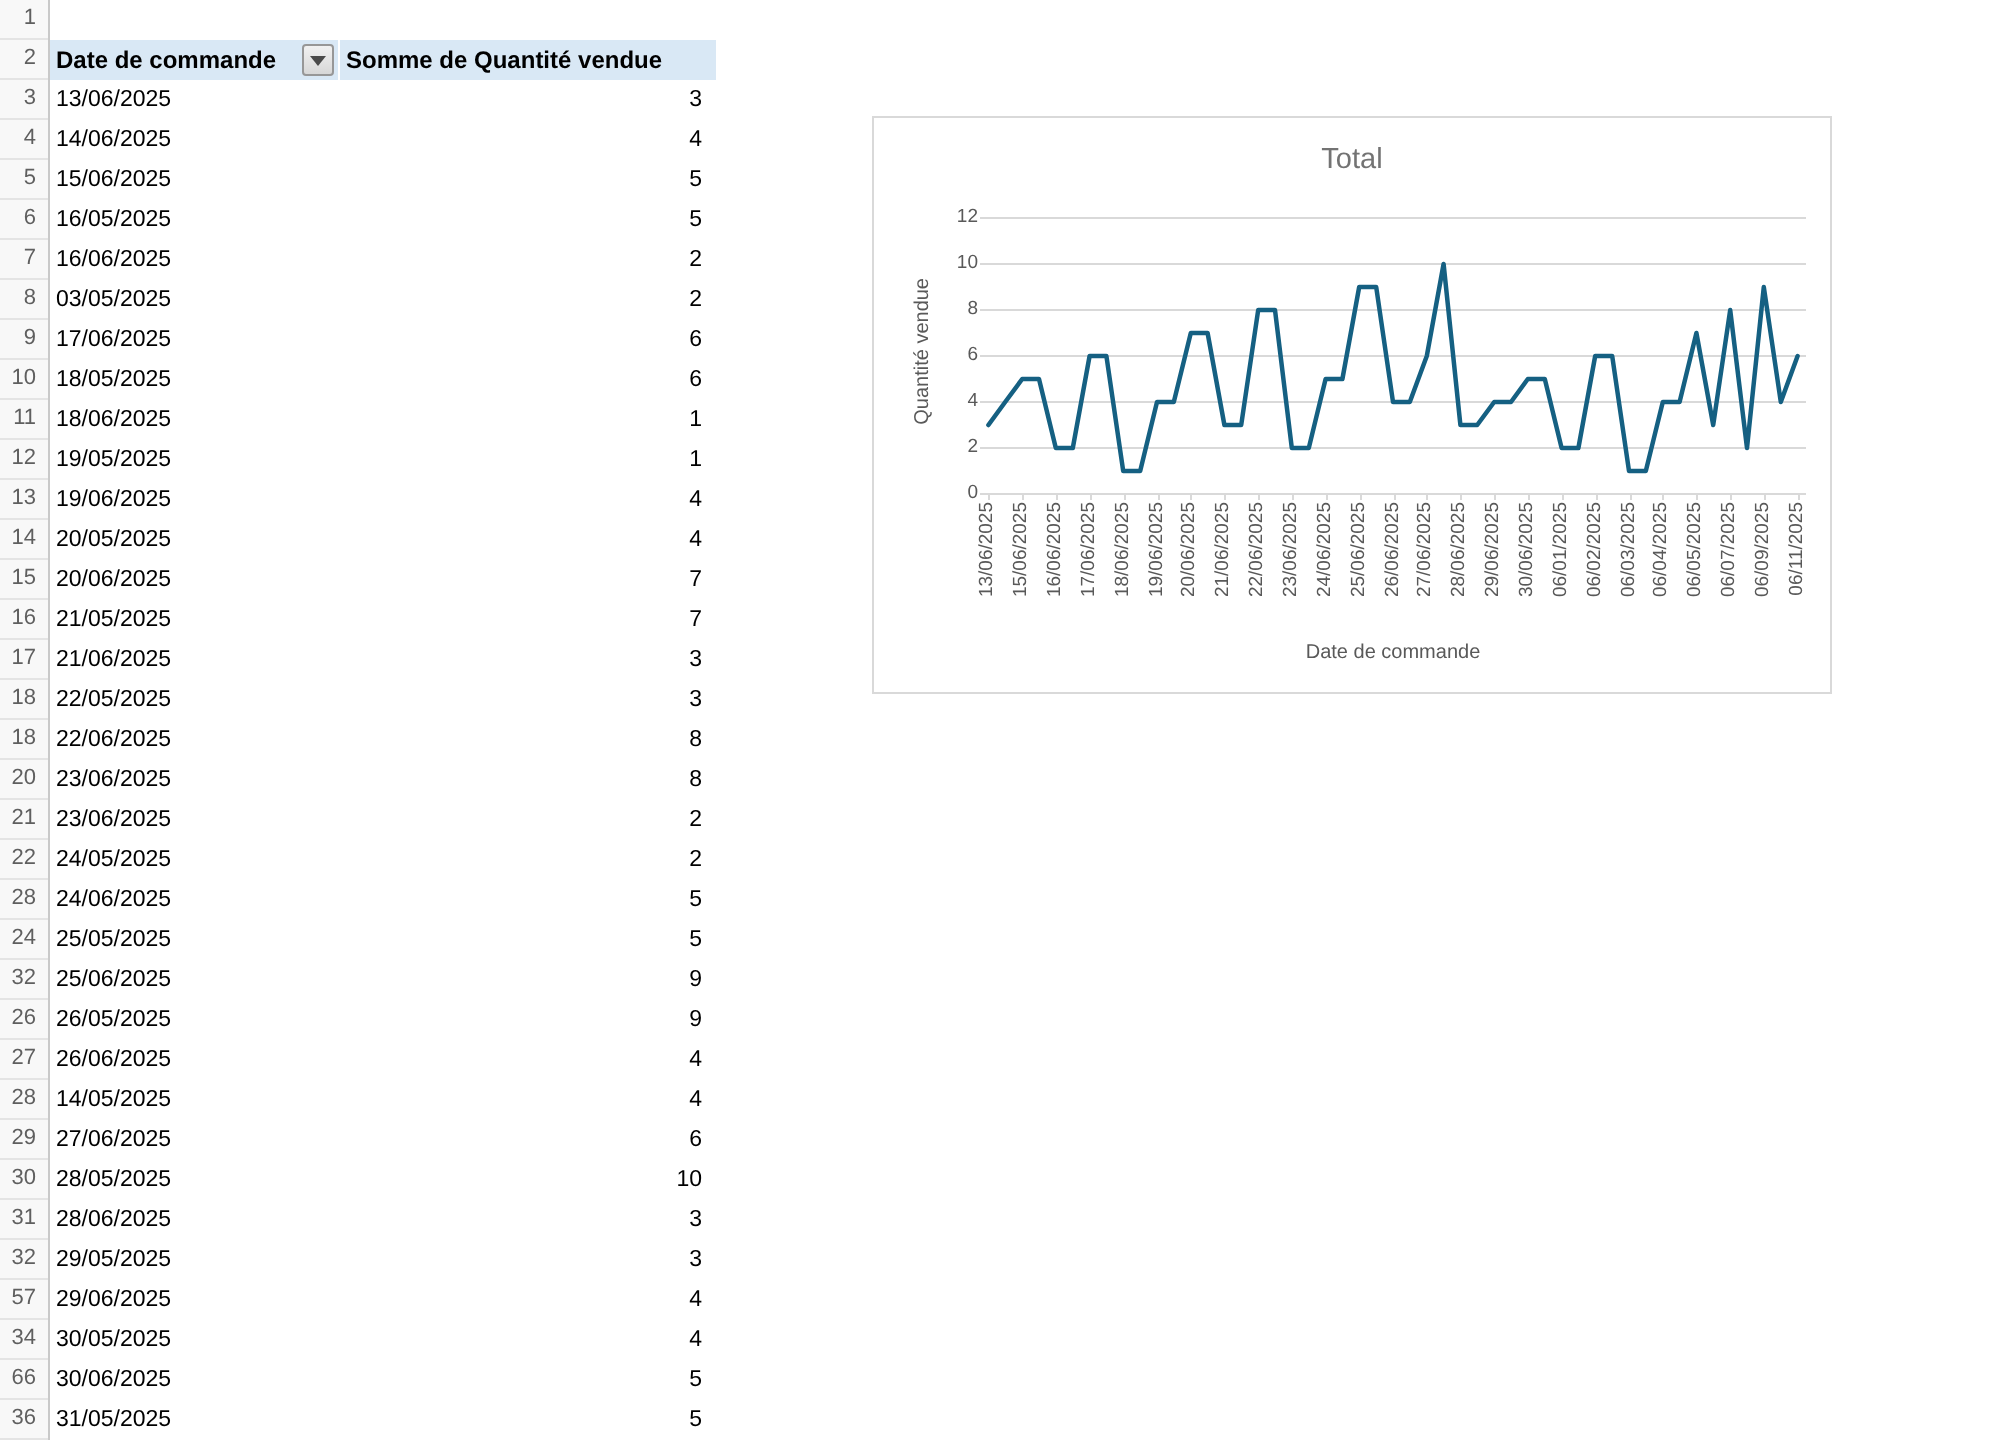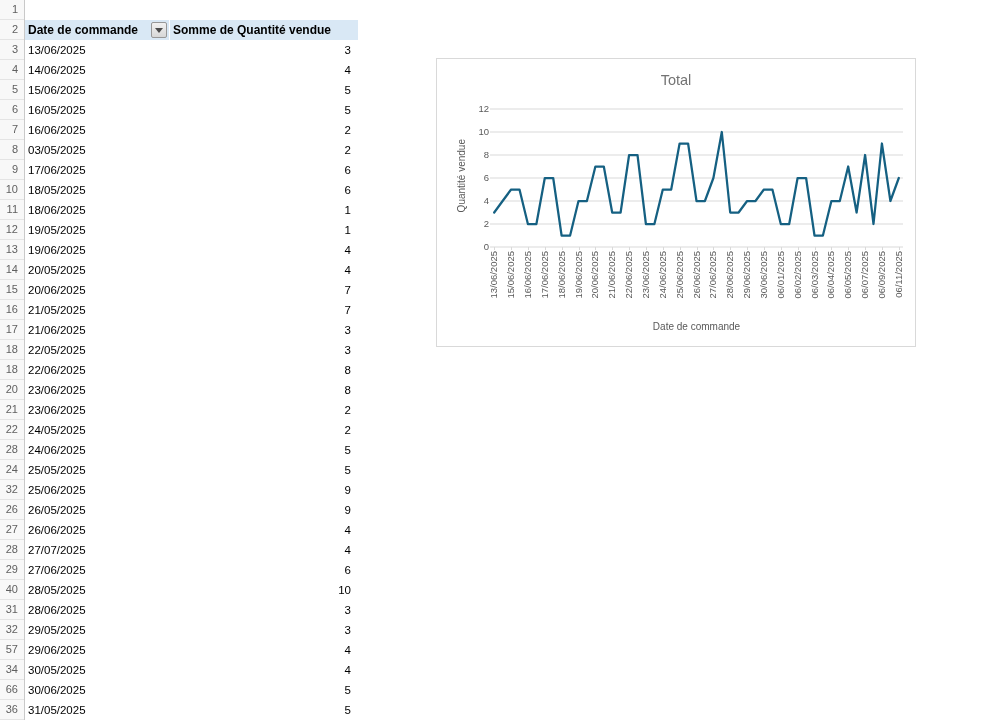--- a/index.html
+++ b/index.html
@@ -73,21 +73,21 @@
       <div class="row-number">20</div>
       <div class="row-number">21</div>
       <div class="row-number">22</div>
       <div class="row-number">28</div>
       <div class="row-number">24</div>
       <div class="row-number">32</div>
       <div class="row-number">26</div>
       <div class="row-number">27</div>
       <div class="row-number">28</div>
       <div class="row-number">29</div>
-      <div class="row-number">40</div>
+      <div class="row-number">30</div>
       <div class="row-number">31</div>
       <div class="row-number">32</div>
       <div class="row-number">57</div>
       <div class="row-number">34</div>
       <div class="row-number">66</div>
       <div class="row-number">36</div>
     </div>
 
   <div class="pivot">
     <div class="pivot-header">
@@ -196,21 +196,21 @@
         </div>
         <div class="pivot-row">
           <div class="dcell">26/05/2025</div>
           <div class="qcell">9</div>
         </div>
         <div class="pivot-row">
           <div class="dcell">26/06/2025</div>
           <div class="qcell">4</div>
         </div>
         <div class="pivot-row">
-          <div class="dcell">27/07/2025</div>
+          <div class="dcell">14/05/2025</div>
           <div class="qcell">4</div>
         </div>
         <div class="pivot-row">
           <div class="dcell">27/06/2025</div>
           <div class="qcell">6</div>
         </div>
         <div class="pivot-row">
           <div class="dcell">28/05/2025</div>
           <div class="qcell">10</div>
         </div>

